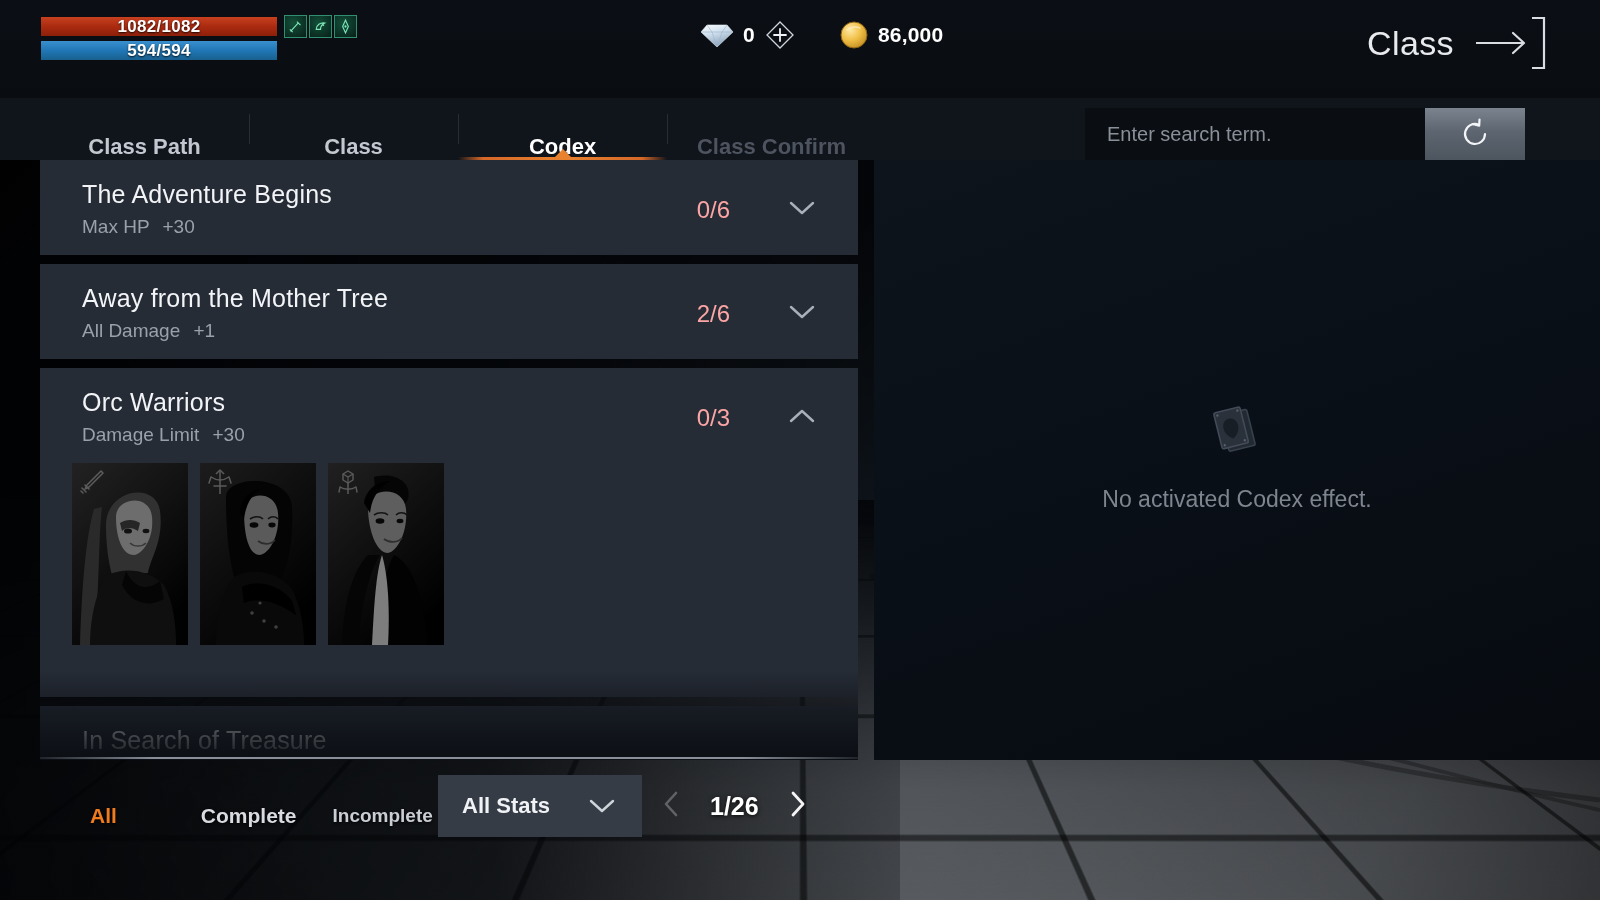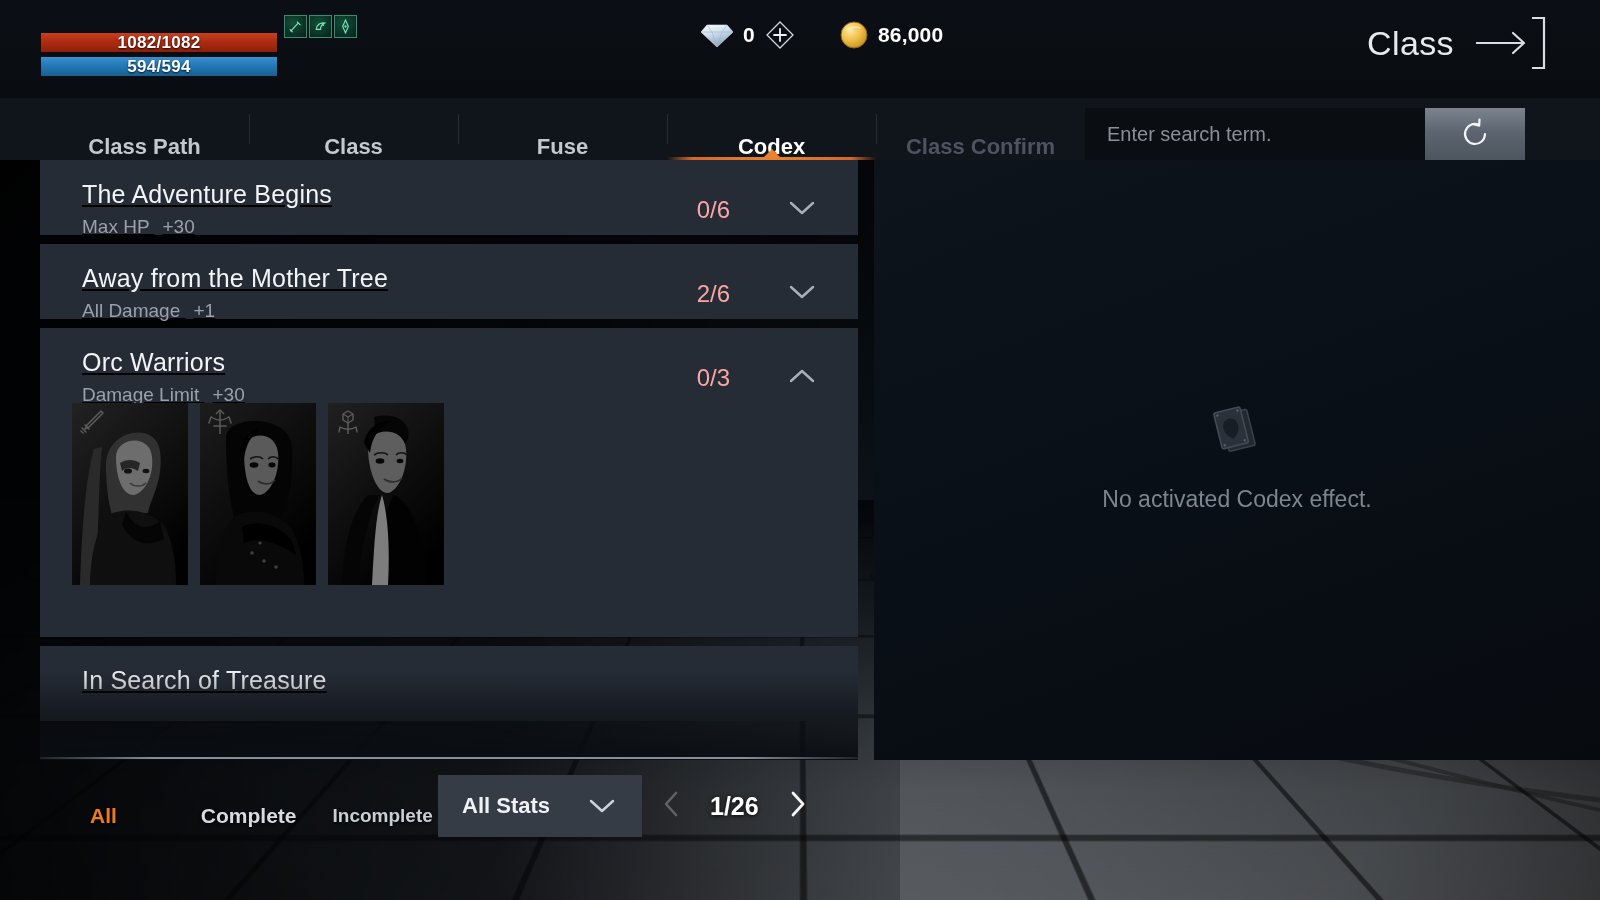--- a/index.html
+++ b/index.html
@@ -49,21 +49,21 @@
     position: absolute; left: 0; top: 0; width: 900px; height: 900px;
     background: linear-gradient(90deg, rgba(4,6,10,0.92) 0%, rgba(4,6,10,0.80) 55%, rgba(4,6,10,0.25) 100%);
   }
 
   
   .hud { position: absolute; left: 0; top: 0; width: 1600px; height: 98px; z-index: 20;
          background: linear-gradient(180deg, #0b0e14 0%, #0a0d12 70%, #090c11 100%); }
 
   .bars { position: absolute; left: 40px; top: 16px; width: 238px; }
   .bar { position: relative; height: 21px; margin-bottom: 3px; border: 1px solid #0b0d11; }
-  .bar-hp   { background: linear-gradient(180deg,#c8401f 0%, #a92a10 52%, #8d2009 100%); margin-top: 16px; }
+  .bar-hp   { background: linear-gradient(180deg,#c8401f 0%, #a92a10 52%, #8d2009 100%); }
   .bar-mp   { background: linear-gradient(180deg,#3a90cf 0%, #2076b4 52%, #19608f 100%); }
   .bar-txt {
     position: absolute; inset: 0; display: flex; align-items: center; justify-content: center;
     color: #fff; font-size: 17px; font-weight: 700; letter-spacing: .3px;
     text-shadow: 0 1px 2px rgba(0,0,0,.85);
   }
 
   .buffs { position: absolute; left: 284px; top: 15px; display: flex; gap: 2px; }
   .buff {
     width: 23px; height: 23px; border: 1px solid #2f8f6f;
@@ -125,21 +125,21 @@
     display: flex; align-items: center; justify-content: center; cursor: pointer;
   }
 
   
   .list-panel { position: absolute; left: 40px; top: 160px; width: 818px; height: 600px; z-index: 15; overflow: hidden; }
   .list-inner { position: absolute; left: 0; top: 0; width: 818px; }
 
   .codex-row {
     position: relative; width: 818px; background: #262c36; margin-bottom: 9px; cursor: pointer;
   }
-  .codex-head { position: relative; height: 75px; padding: 20px 0 1px 42px; text-decoration: underline; }
+  .codex-head { position: relative; height: 95px; padding: 20px 0 1px 42px; }
   .codex-title { color: #f2f4f7; font-size: 25px; font-weight: 400; letter-spacing: .2px; }
   .codex-sub { margin-top: 7px; color: #9aa1ab; font-size: 19px; font-weight: 400; }
   .codex-sub .val { margin-left: 8px; }
   .codex-count {
     position: absolute; right: 128px; top: 36px;
     color: #fca5a5; font-size: 24px; font-weight: 400;
   }
   .codex-chev {
     position: absolute; right: 42px; top: 38px; width: 28px; height: 20px;
     display: flex; align-items: center; justify-content: center;
@@ -314,23 +314,20 @@
     </div>
   </div>
 
   <div class="tabbar">
     <div class="tabs">
       <div class="tab">
         <span>Class Path</span>
       </div>
       <div class="tab">
         <span>Class</span>
-      </div>
-      <div class="tab">
-        <span>Fuse</span>
       </div>
       <div class="tab active">
         <span>Codex</span>
         <span class="tab-underline"></span>
         <span class="tab-caret"></span>
       </div>
       <div class="tab disabled">
         <span>Class Confirm</span>
       </div>
     </div>

